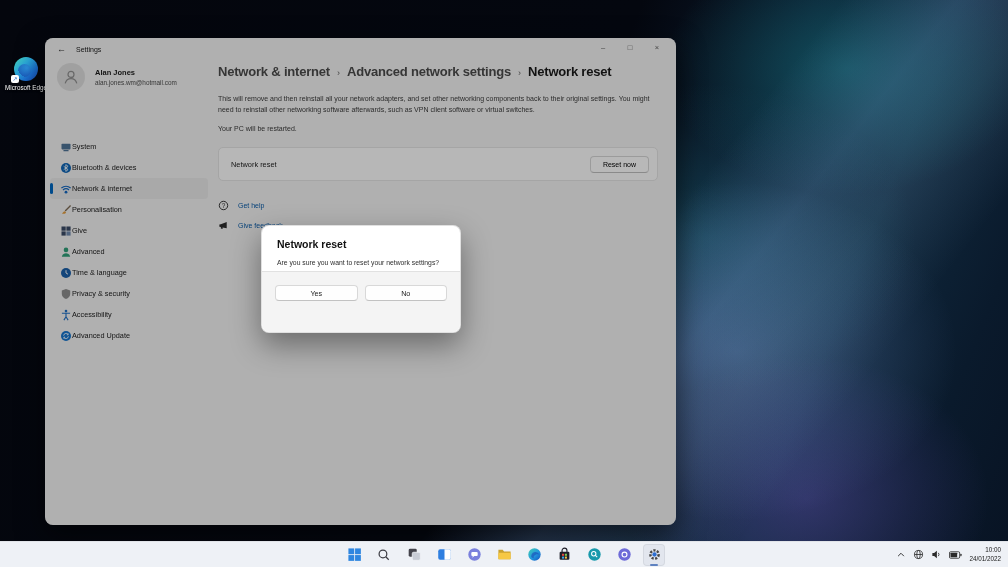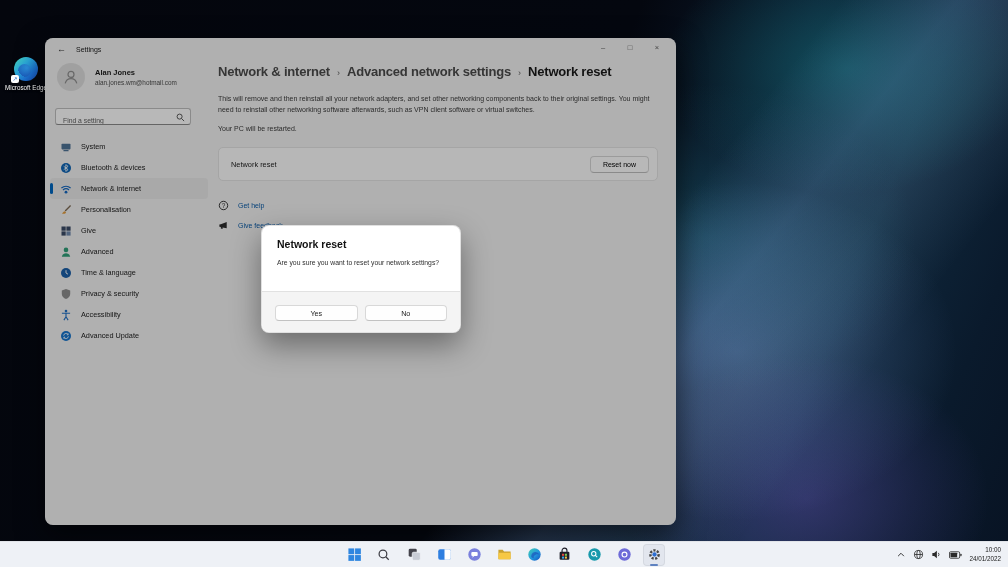--- a/index.html
+++ b/index.html
@@ -43,21 +43,21 @@
   .profile-name { position:absolute; left:50px; top:30px; font-size:7.5px; font-weight:bold; }
   .profile-email { position:absolute; left:50px; top:41px; font-size:6.4px; color:#4e4e4e; }
   .searchbox { position:absolute; left:10px; top:70px; width:136px; height:17px; background:#fdfdfd;
     border:1px solid #bdbdbd; border-bottom-color:#8a8a8a; border-radius:3px; }
   .searchbox input { width:100%; height:100%; border:none; outline:none; background:transparent;
     font-family:inherit; font-size:6.8px; padding:0 16px 0 7px; color:#1b1b1b; }
   .searchbox input::placeholder { color:#5d5d5d; }
   .searchbox .search-glyph { position:absolute; right:5px; top:3.5px; }
 
   .nav { position:absolute; left:5px; top:98px; width:158px; }
-  .nav-item { position:relative; height:21px; display:flex; align-items:center; gap:9px; padding-left:10px;
+  .nav-item { position:relative; height:21px; display:flex; align-items:center; padding-left:10px;
     border-radius:4px; }
   .nav-item.selected { background:#e8e8e8; }
   .nav-item.selected::before { content:""; position:absolute; left:0; top:5px; width:3px; height:11px;
     border-radius:2px; background:#0067c0; }
   .nav-item .ic { width:12px; height:12px; flex:0 0 12px; }
   .nav-label { font-size:7.3px; }
 
   
   .main { position:absolute; left:173px; top:0; width:450px; height:100%; }
   .breadcrumb { position:absolute; left:0; top:26px; display:flex; align-items:baseline; gap:7px; white-space:nowrap; }
@@ -76,21 +76,21 @@
   .help-row .ic { width:11px; height:11px; }
   .help-link { font-size:7px; color:#0b5ca8; text-decoration:none; }
 
   .smoke { position:absolute; inset:0; background:rgba(0,0,0,.27); border-radius:8px; }
 
   
   .dialog { position:absolute; left:261px; top:225px; width:200px; height:108px; background:#fff;
     border-radius:8px; box-shadow:0 12px 30px rgba(0,0,0,.4); z-index:5; border:1px solid rgba(0,0,0,.12); }
   .dialog-title { position:absolute; left:15px; top:12px; font-size:10.5px; font-weight:bold; color:#121212; }
   .dialog-msg { position:absolute; left:15px; top:33px; font-size:6.8px; color:#2f2f2f; white-space:nowrap; }
-  .dialog-footer { position:absolute; left:0; bottom:0; width:100%; height:41px; background:#f4f4f4;
+  .dialog-footer { position:absolute; left:0; bottom:0; width:100%; height:61px; background:#f4f4f4;
     border-top:1px solid #e1e1e1; border-radius:0 0 8px 8px; display:flex; gap:7px; padding:13px 13px 0; }
   .dialog-btn { flex:1; height:16px; background:#fefefe; border:1px solid #d8d8d8; border-bottom-color:#c2c2c2;
     border-radius:4px; font-size:7.2px; font-family:inherit; color:#1a1a1a; }
 
   
   .taskbar { position:absolute; left:0; top:541px; width:1008px; height:26px; background:#eef1f6;
     border-top:1px solid rgba(0,0,0,.05); z-index:4; }
   .tb-center { position:absolute; left:50%; top:0; height:100%; transform:translateX(-50%);
     display:flex; align-items:center; gap:8px; }
   .tb-icon { width:22px; height:22px; display:flex; align-items:center; justify-content:center; border-radius:4px; position:relative; }
@@ -123,27 +123,20 @@
 
   <div class="avatar">
     <svg width="18" height="18" viewBox="0 0 18 18">
       <circle cx="9" cy="6.4" r="3" fill="none" stroke="#8f8f8f" stroke-width="1.2"></circle>
       <path d="M3.2 15.4c.8-3.2 3-4.8 5.8-4.8s5 1.6 5.8 4.8" fill="none" stroke="#8f8f8f" stroke-width="1.2"></path>
     </svg>
   </div>
   <div class="profile-name">Alan Jones</div>
   <div class="profile-email">alan.jones.wm@hotmail.com</div>
 
-  <div class="searchbox">
-    <input type="text" placeholder="Find a setting" style="">
-    <svg class="search-glyph" width="9" height="9" viewBox="0 0 10 10">
-      <circle cx="4" cy="4" r="2.8" fill="none" stroke="#4a4a4a" stroke-width="1"></circle>
-      <path d="M6.2 6.2L9 9" stroke="#4a4a4a" stroke-width="1"></path>
-    </svg>
-  </div>
 
   <div class="nav">
     <div class="nav-item">
       <svg class="ic" viewBox="0 0 12 12">
           <rect x="1.5" y="2.8" width="9" height="5.6" rx="0.8" fill="#4f7396"></rect>
           <rect x="3.4" y="9.1" width="5.2" height="1.1" rx="0.5" fill="#4f7396"></rect>
         </svg>
       <span class="nav-label">System</span>
     </div>
     <div class="nav-item">

